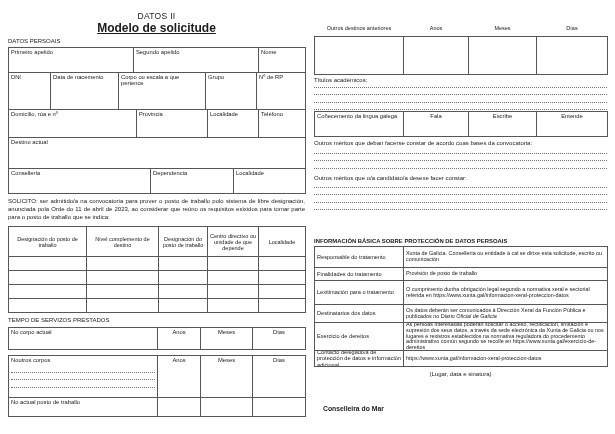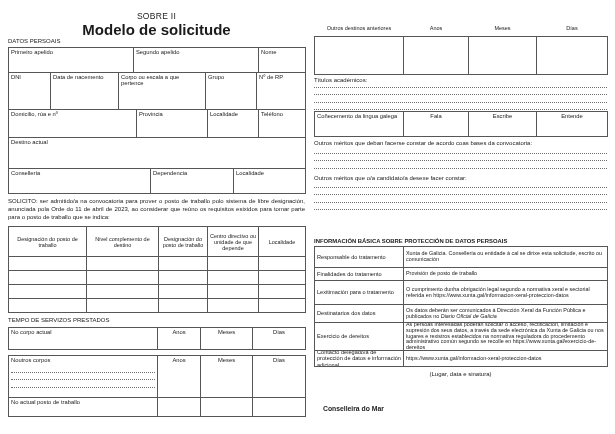--- a/index.html
+++ b/index.html
@@ -2,21 +2,21 @@
 <html><head>
 <meta charset="utf-8">
 <style>
   html,body{margin:0;padding:0;background:#e8e8e8;}
   .page{position:relative;width:615px;height:434px;background:#ffffff;
         font-family:"Liberation Sans","DejaVu Sans",sans-serif;color:#1b1b1b;overflow:hidden;}
   .abs{position:absolute;}
   .ctr{text-align:center;}
   .lbl{font-size:6px;line-height:7px;}
   .title-annex{font-size:8.5px;letter-spacing:.3px;}
-  .title-main{font-size:15px;font-weight:bold;}
+  .title-main{font-size:12px;font-weight:bold;text-decoration:underline;}
   .hrow{display:flex;}
   .hrow > .cell{margin-right:-1px;}
   .stack > .hrow{margin-bottom:-1px;}
   .cell{border:1px solid #565656;box-sizing:border-box;padding:1px 2px;
         font-size:5.8px;line-height:6.4px;overflow:hidden;background:#fff;}
   .cell.flex1{flex:1;}
   .cell.hc{display:flex;align-items:center;justify-content:center;text-align:center;
            font-size:5.5px;line-height:6px;padding:1px;}
   .cell.tc{text-align:center;padding-top:1px;}
   .noborder{border:none;}
@@ -27,21 +27,21 @@
               word-break:break-word;}
   .info-value .inner{width:100%;}
   .sig{font-size:6px;}
   .addressee{font-size:6.8px;font-weight:bold;}
 </style>
 </head>
 <body>
 
 <div class="page">
 
-  <div class="abs ctr title-annex" style="left:8px;top:11px;width:297px;">SOBRE II</div>
+  <div class="abs ctr title-annex" style="left:8px;top:11px;width:297px;">DATOS II</div>
   <div class="abs ctr title-main" style="left:8px;top:21px;width:297px;">Modelo de solicitude</div>
 
   <div class="abs lbl" style="left:8px;top:38px;">DATOS PERSOAIS</div>
 
   <div class="abs stack" style="left:8px;top:47px;width:297px;">
     <div class="hrow" style="height:26px;">
       <div class="cell" style="width:126px;">Primeiro apelido</div>
       <div class="cell" style="width:126px;">Segundo apelido</div>
       <div class="cell flex1">Nome</div>
     </div>

